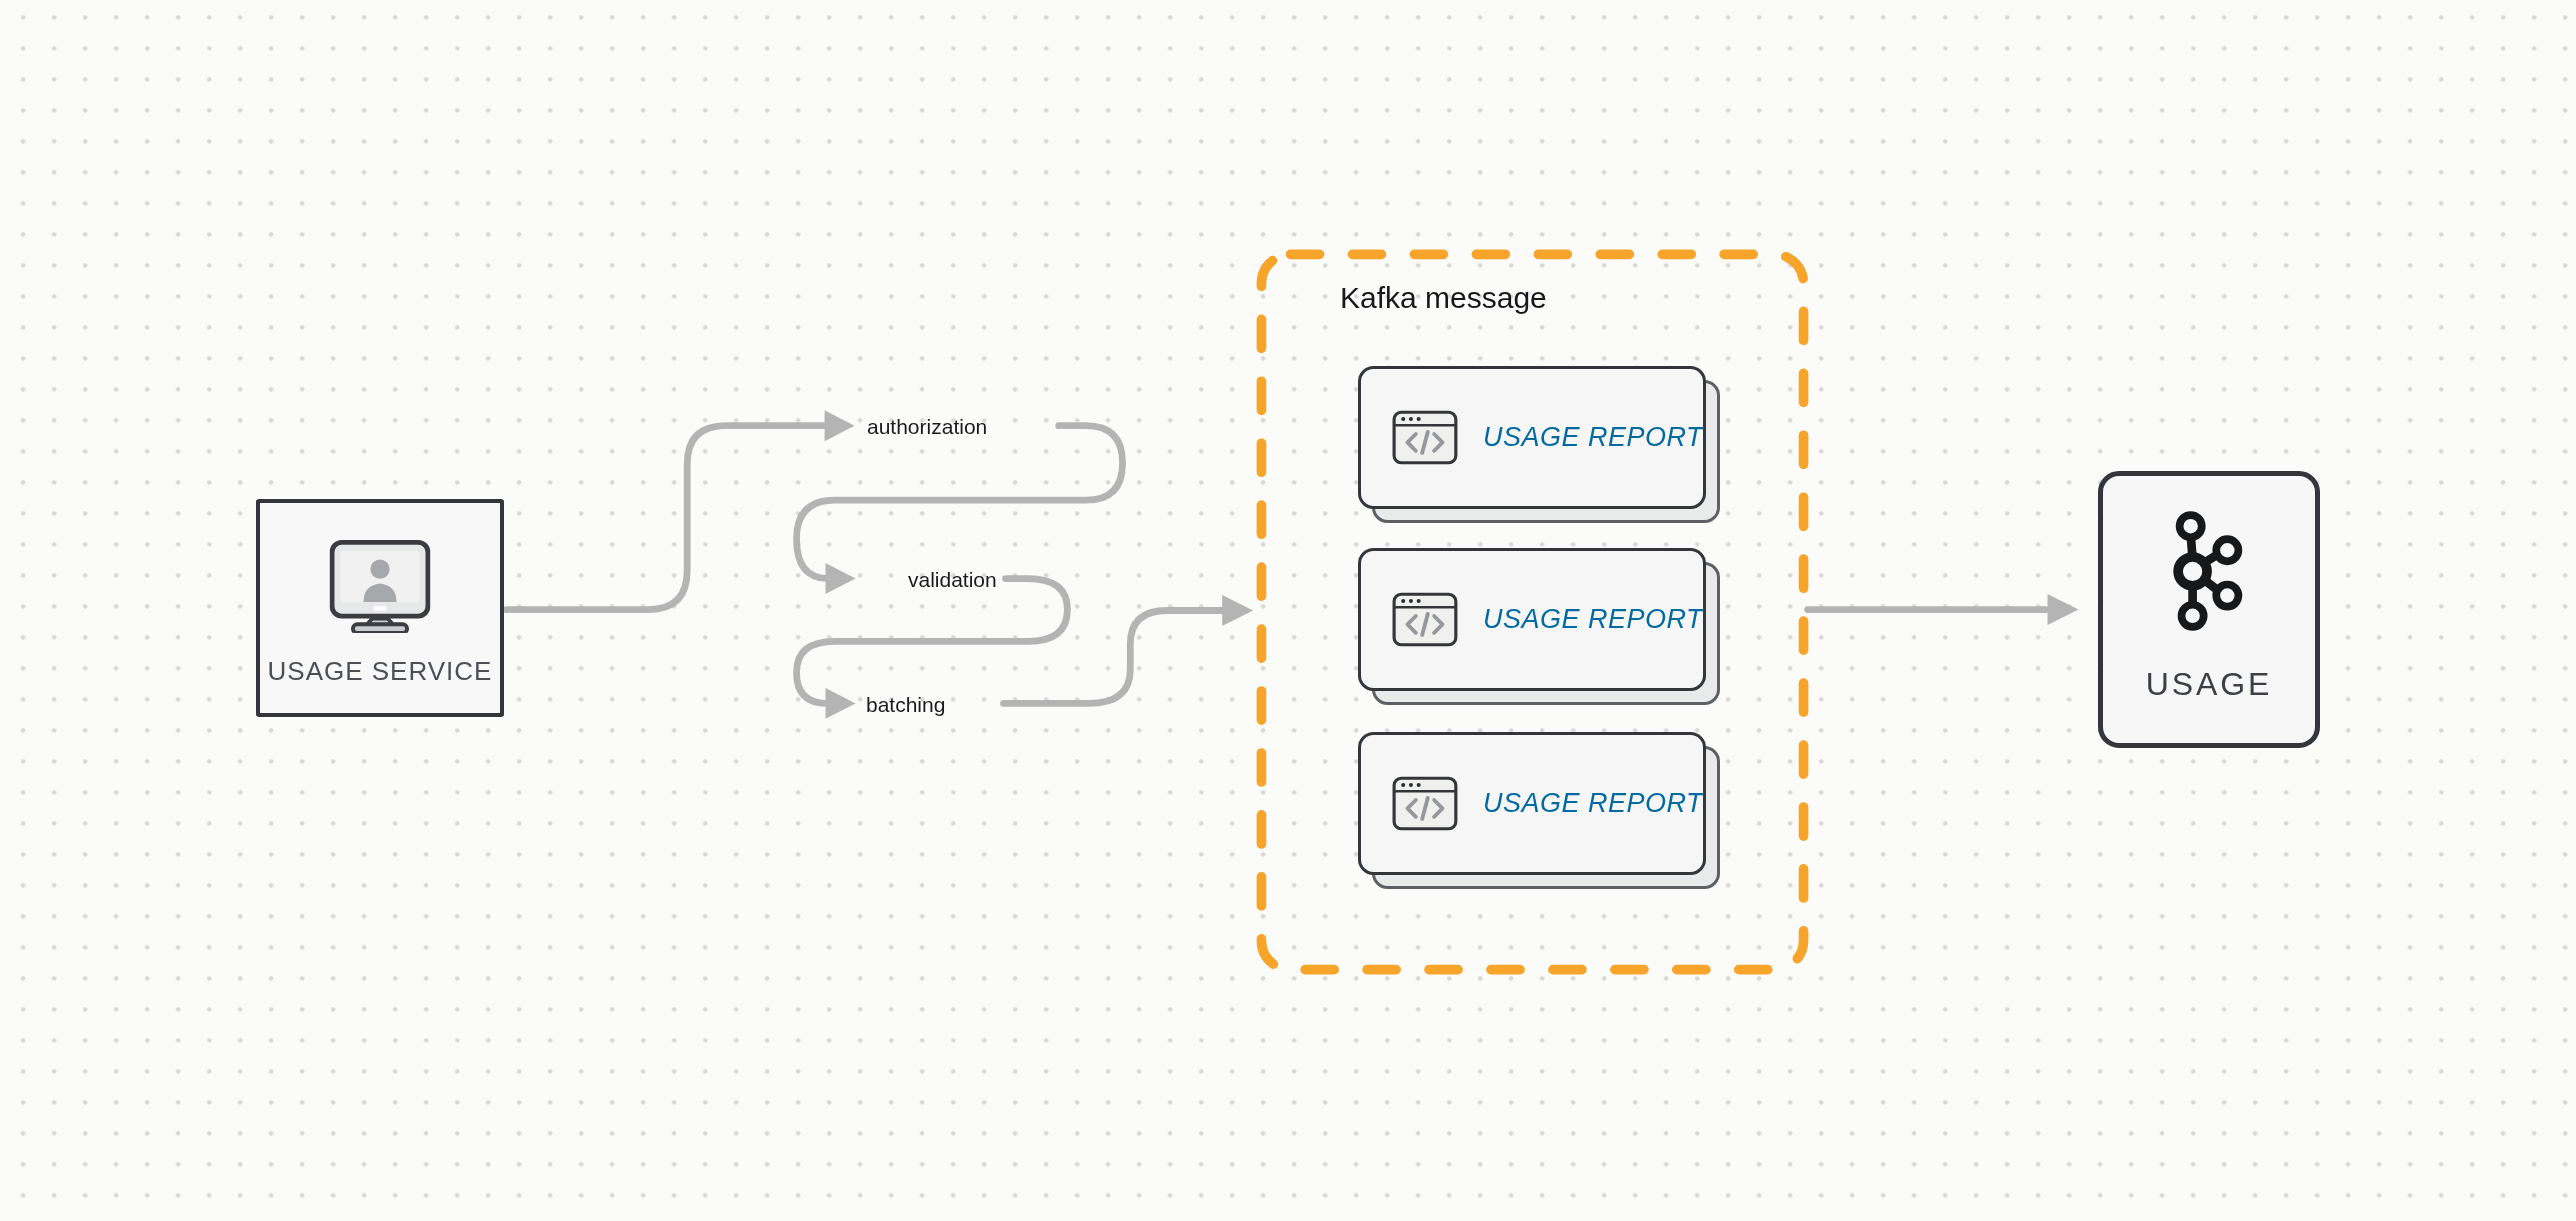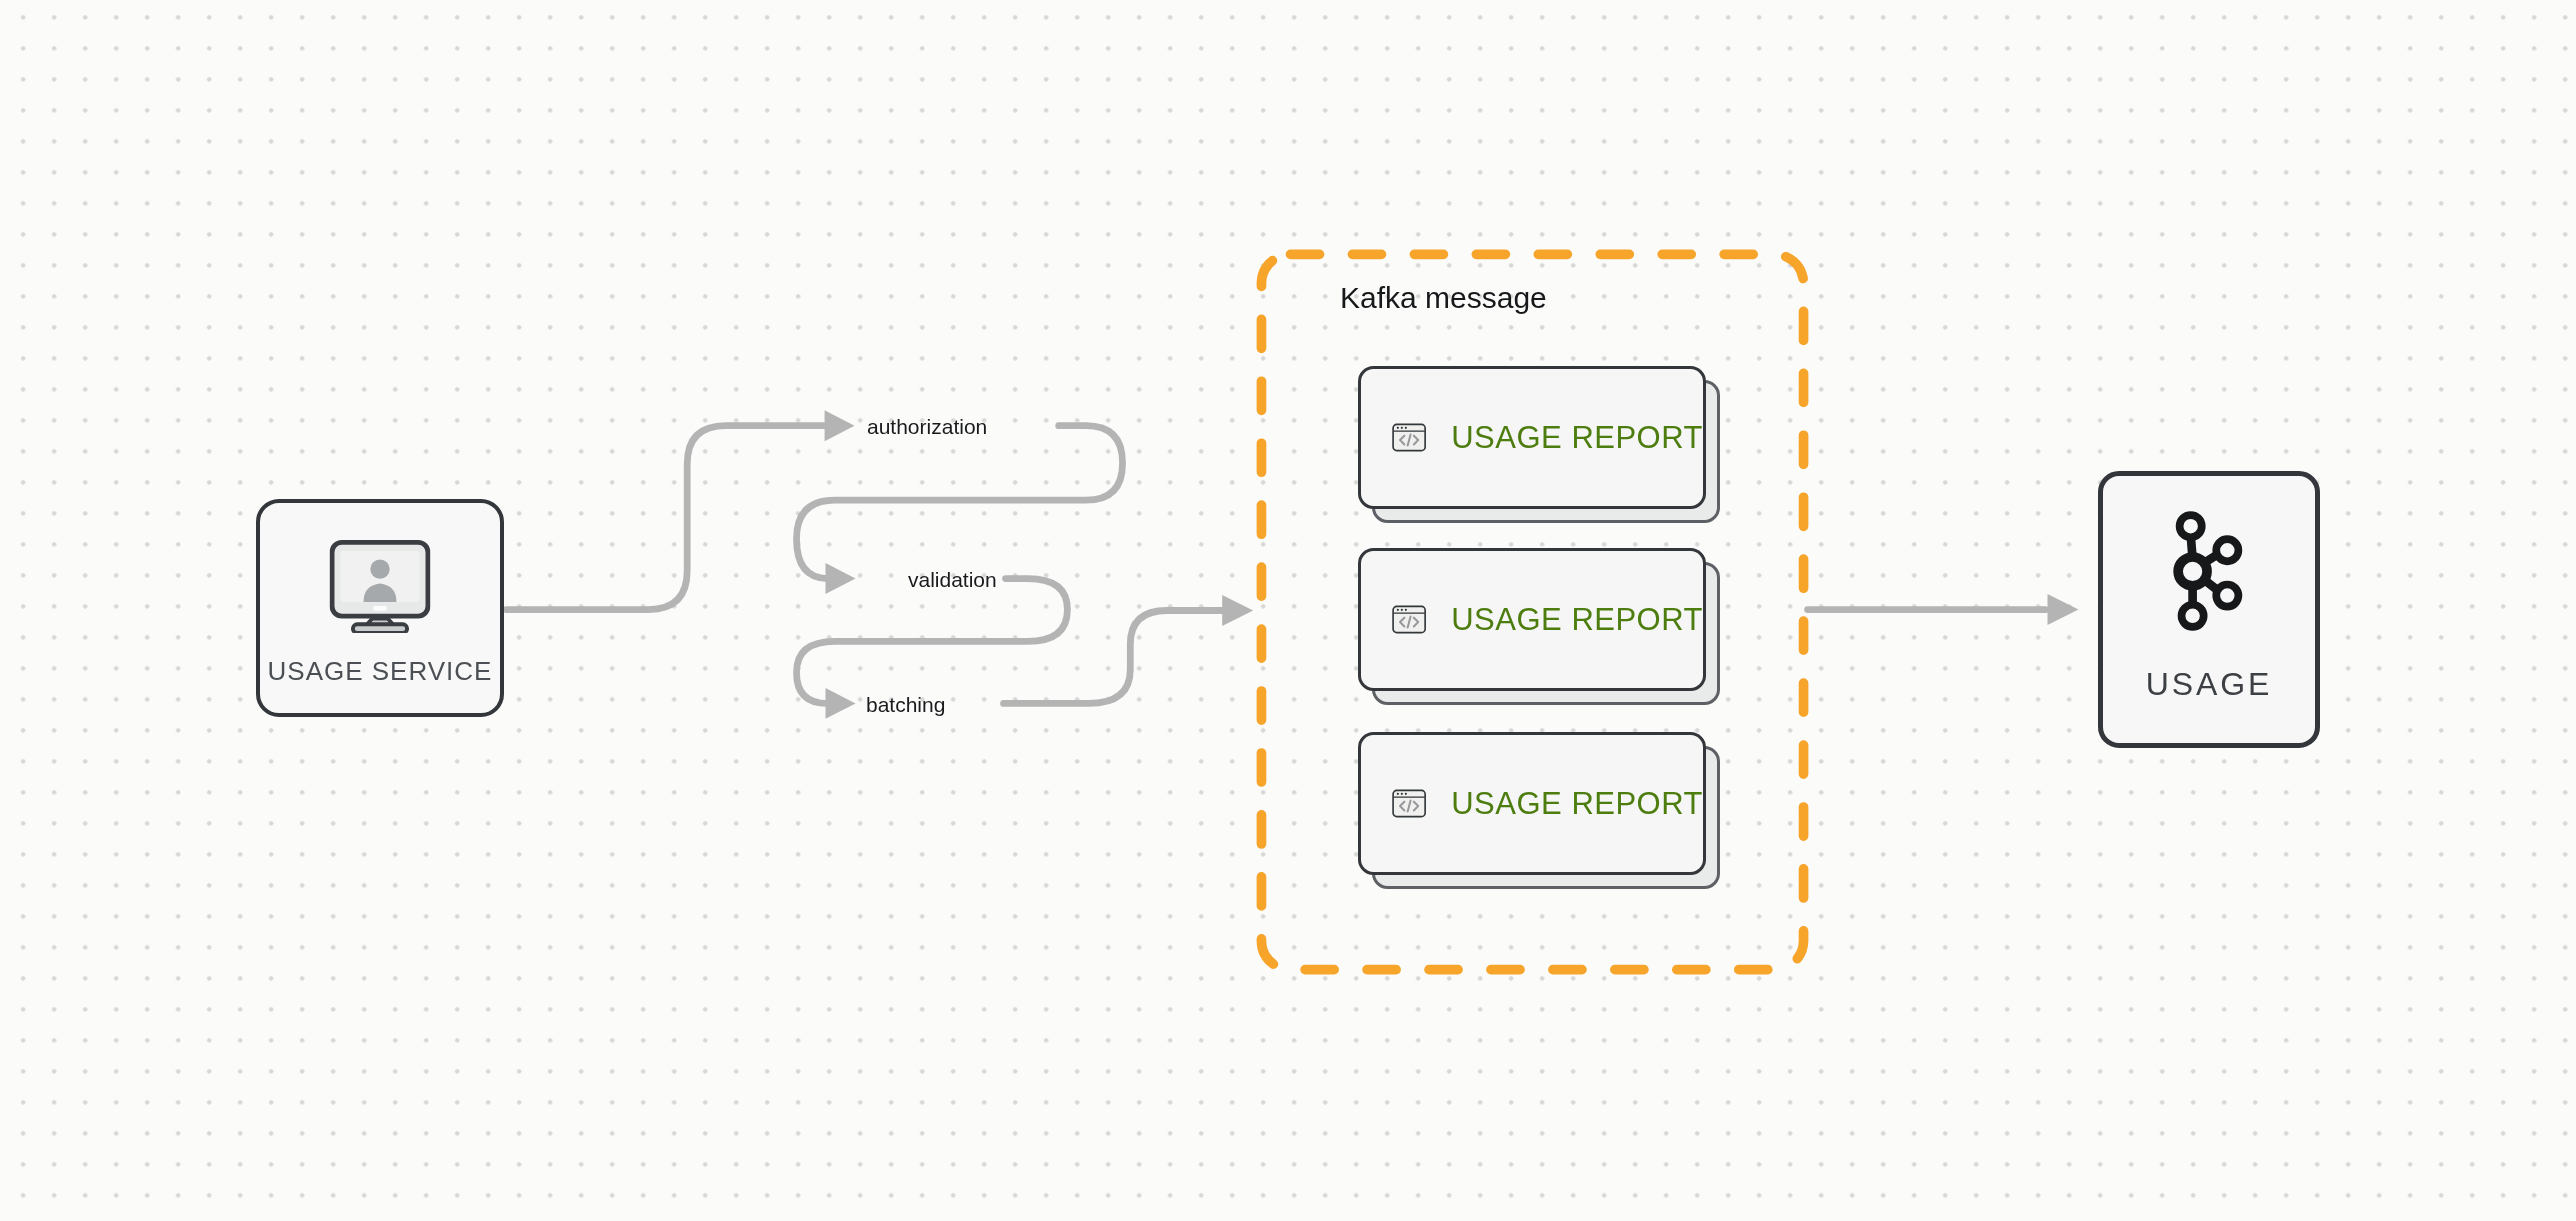--- a/index.html
+++ b/index.html
@@ -21,21 +21,21 @@
   .connectors path {
     fill: none; stroke: #b4b4b4; stroke-width: 7;
     stroke-linecap: round; stroke-linejoin: round;
   }
   .connectors polygon { fill: #b4b4b4; }
 
   
   .usage-service-box {
     position: absolute; left: 256px; top: 499px;
     width: 248px; height: 218px; box-sizing: border-box;
-    background: #f7f8f7; border: 4.8px solid #33363a; border-radius: 23px; text-decoration: underline;
+    background: #f7f8f7; border: 4.8px solid #33363a; border-radius: 3px; text-decoration: underline;
   }
   .usage-service-box .node-icon {
     position: absolute; left: 50%; top: 37px; transform: translateX(-50%);
   }
   .node-label {
     position: absolute; left: 0; right: 0; text-align: center;
     color: #4c5055; font-size: 26px; letter-spacing: 1px; font-weight: 400;
   }
   .usage-service-box .node-label { top: 153px; }
 
@@ -60,21 +60,21 @@
     position: absolute; left: 13.5px; top: 13.5px; right: -13.5px; bottom: -13.5px;
     box-sizing: border-box;
     background: #e9eaea; border: 3.9px solid #5d6064; border-radius: 15.5px;
   }
   .report-card .card-face {
     position: absolute; inset: 0; box-sizing: border-box;
     background: #f5f6f5; border: 3.9px solid #33363a; border-radius: 15.5px;
     display: flex; align-items: center; gap: 25px; padding-left: 31px;
   }
   .card-label {
-    font-size: 31px; color: #4d7c0f; letter-spacing: 0.5px;
+    font-style: italic; font-size: 27px; color: #0369a1; letter-spacing: 0.5px;
     white-space: nowrap;
   }
   .card-1 { top: 117px; }
   .card-2 { top: 299px; }
   .card-3 { top: 483px; }
 
   
   .kafka-box {
     position: absolute; left: 2098px; top: 471px;
     width: 222px; height: 277px; box-sizing: border-box;

